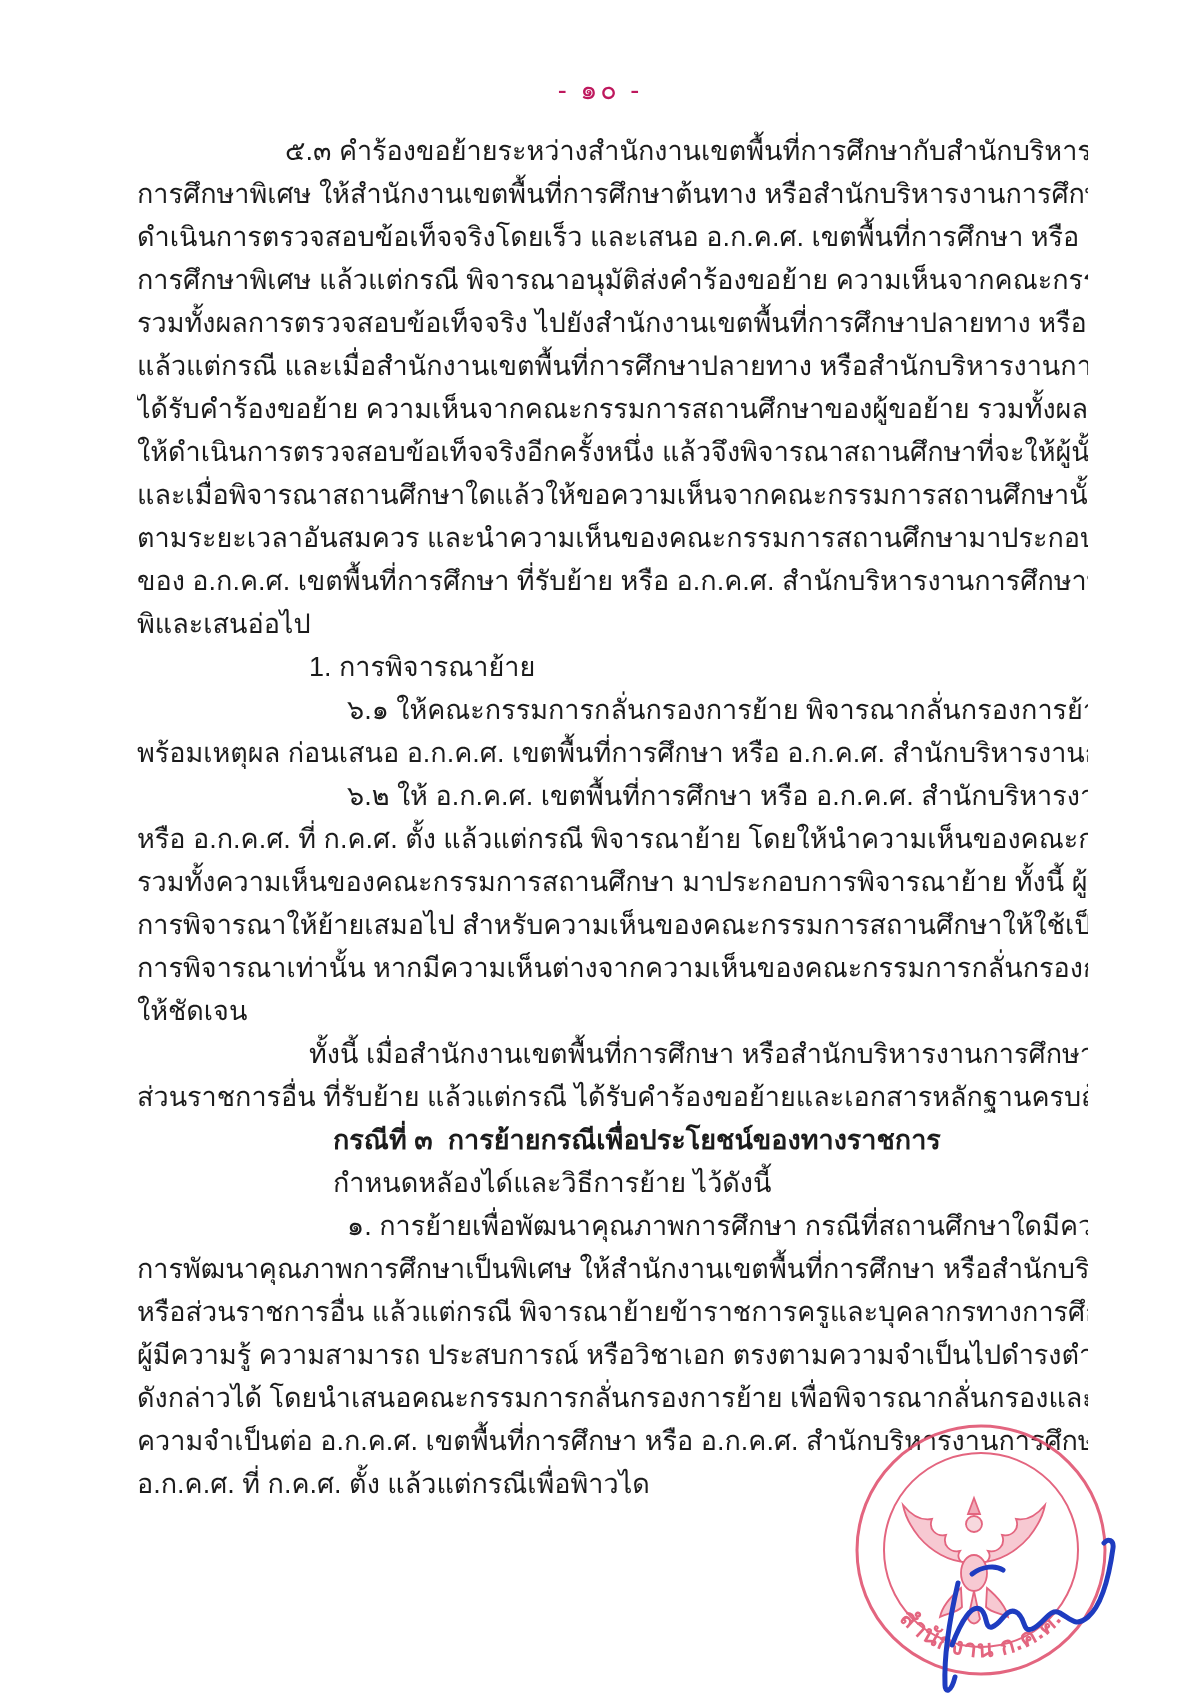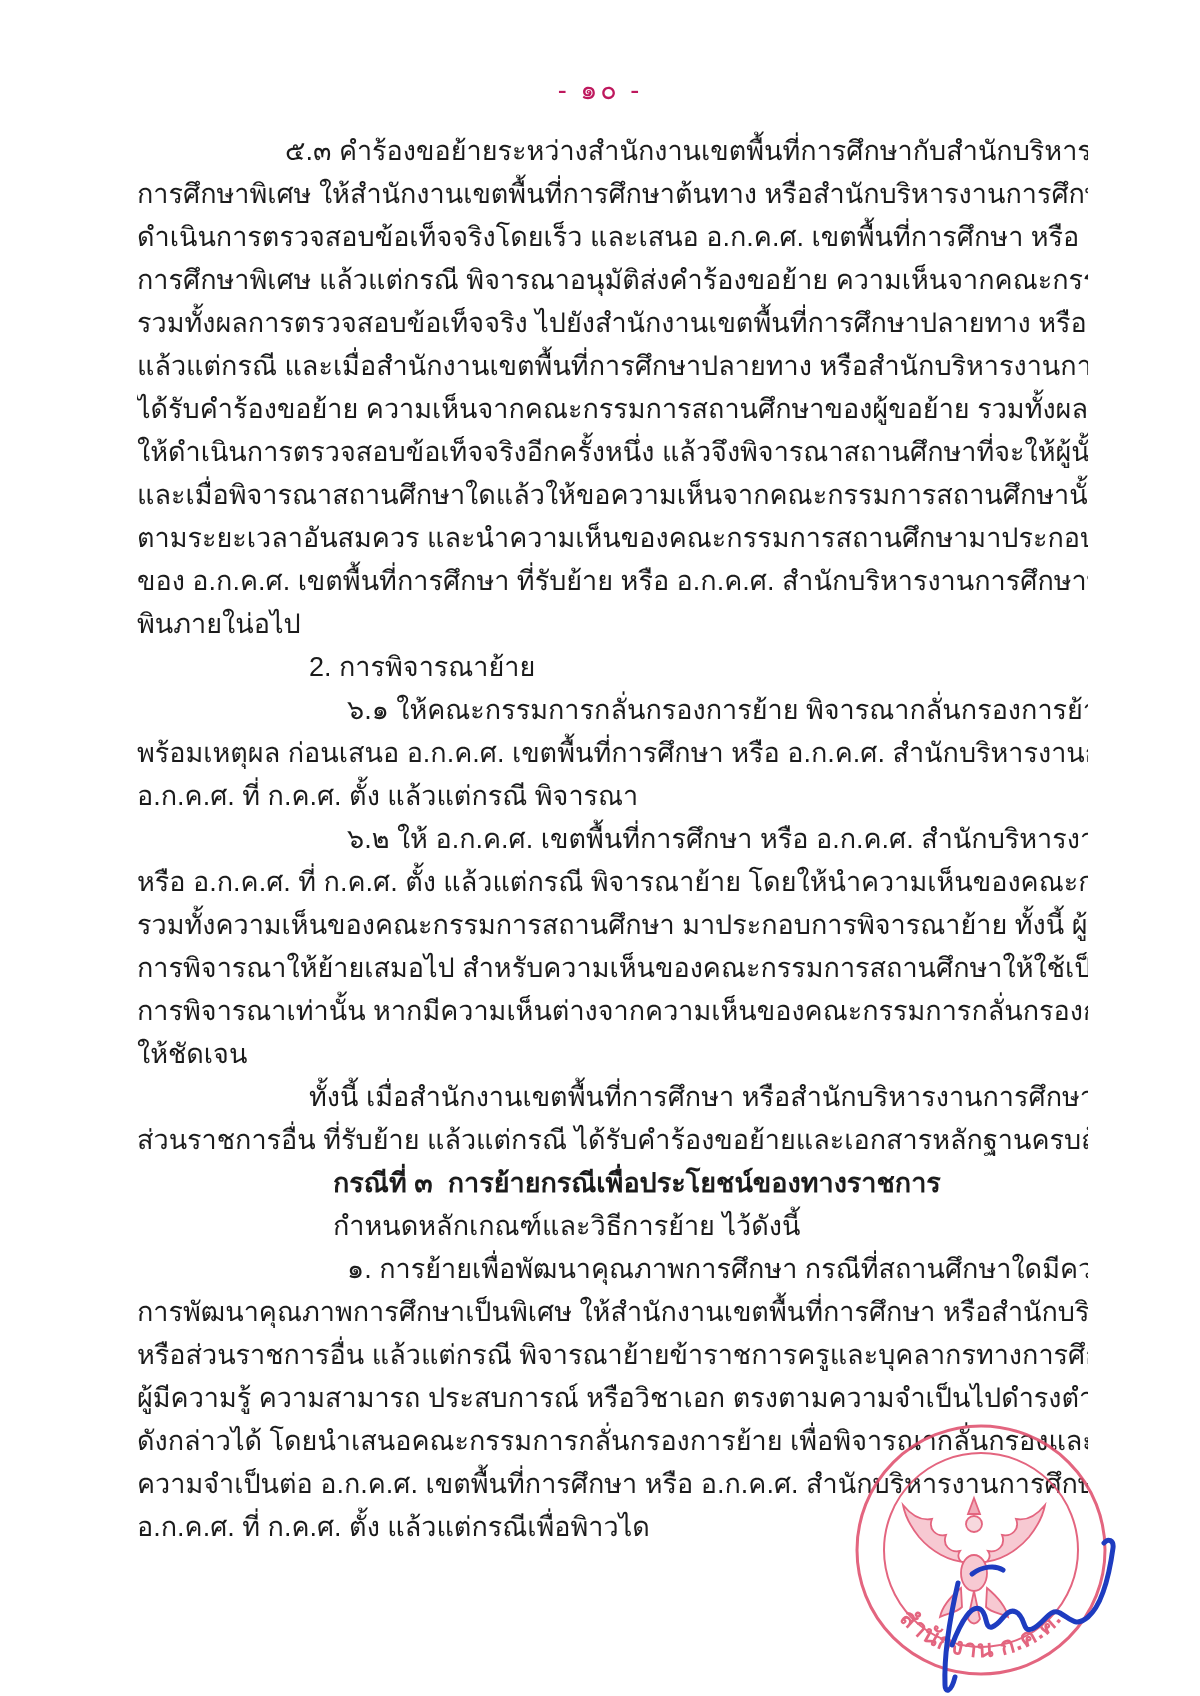--- a/index.html
+++ b/index.html
@@ -46,35 +46,34 @@
     <div class="line">การศึกษาพิเศษ ให้สำนักงานเขตพื้นที่การศึกษาต้นทาง หรือสำนักบริหารงานการศึกษาพิเศษ แล้วแต่กรณี</div>
     <div class="line">ดำเนินการตรวจสอบข้อเท็จจริงโดยเร็ว และเสนอ อ.ก.ค.ศ. เขตพื้นที่การศึกษา หรือ อ.ก.ค.ศ. สำนักบริหารงาน</div>
     <div class="line">การศึกษาพิเศษ แล้วแต่กรณี พิจารณาอนุมัติส่งคำร้องขอย้าย ความเห็นจากคณะกรรมการสถานศึกษาของผู้ขอย้าย</div>
     <div class="line">รวมทั้งผลการตรวจสอบข้อเท็จจริง ไปยังสำนักงานเขตพื้นที่การศึกษาปลายทาง หรือสำนักบริหารงานการศึกษาพิเศษ</div>
     <div class="line">แล้วแต่กรณี และเมื่อสำนักงานเขตพื้นที่การศึกษาปลายทาง หรือสำนักบริหารงานการศึกษาพิเศษ แล้วแต่กรณี</div>
     <div class="line">ได้รับคำร้องขอย้าย ความเห็นจากคณะกรรมการสถานศึกษาของผู้ขอย้าย รวมทั้งผลการตรวจสอบข้อเท็จจริงแล้ว</div>
     <div class="line">ให้ดำเนินการตรวจสอบข้อเท็จจริงอีกครั้งหนึ่ง แล้วจึงพิจารณาสถานศึกษาที่จะให้ผู้นั้นย้ายไปดำรงตำแหน่ง</div>
     <div class="line">และเมื่อพิจารณาสถานศึกษาใดแล้วให้ขอความเห็นจากคณะกรรมการสถานศึกษานั้น โดยให้ดำเนินการ</div>
     <div class="line">ตามระยะเวลาอันสมควร และนำความเห็นของคณะกรรมการสถานศึกษามาประกอบการพิจารณา</div>
     <div class="line">ของ อ.ก.ค.ศ. เขตพื้นที่การศึกษา ที่รับย้าย หรือ อ.ก.ค.ศ. สำนักบริหารงานการศึกษาพิเศษ แล้วแต่กรณี</div>
-    <div class="line">พินภายใน่อไป</div>
-    <div class="line in2">2. การพิจารณาย้าย</div>
+    <div class="line">พิและเสนอ่อไป</div>
+    <div class="line in2">1. การพิจารณาย้าย</div>
     <div class="line in3">๖.๑ ให้คณะกรรมการกลั่นกรองการย้าย พิจารณากลั่นกรองการย้ายตามข้อเท็จจริง</div>
     <div class="line">พร้อมเหตุผล ก่อนเสนอ อ.ก.ค.ศ. เขตพื้นที่การศึกษา หรือ อ.ก.ค.ศ. สำนักบริหารงานการศึกษาพิเศษ หรือ</div>
-    <div class="line">อ.ก.ค.ศ. ที่ ก.ค.ศ. ตั้ง แล้วแต่กรณี พิจารณา</div>
     <div class="line in3">๖.๒ ให้ อ.ก.ค.ศ. เขตพื้นที่การศึกษา หรือ อ.ก.ค.ศ. สำนักบริหารงานการศึกษาพิเศษ</div>
     <div class="line">หรือ อ.ก.ค.ศ. ที่ ก.ค.ศ. ตั้ง แล้วแต่กรณี พิจารณาย้าย โดยให้นำความเห็นของคณะกรรมการกลั่นกรองการย้าย</div>
     <div class="line">รวมทั้งความเห็นของคณะกรรมการสถานศึกษา มาประกอบการพิจารณาย้าย ทั้งนี้ ผู้ขอย้ายไม่จำเป็นต้องได้รับ</div>
     <div class="line">การพิจารณาให้ย้ายเสมอไป สำหรับความเห็นของคณะกรรมการสถานศึกษาให้ใช้เป็นข้อมูลประกอบ</div>
     <div class="line">การพิจารณาเท่านั้น หากมีความเห็นต่างจากความเห็นของคณะกรรมการกลั่นกรองการย้าย ให้ระบุเหตุผล</div>
     <div class="line">ให้ชัดเจน</div>
     <div class="line in2">ทั้งนี้ เมื่อสำนักงานเขตพื้นที่การศึกษา หรือสำนักบริหารงานการศึกษาพิเศษ หรือ</div>
     <div class="line">ส่วนราชการอื่น ที่รับย้าย แล้วแต่กรณี ได้รับคำร้องขอย้ายและเอกสารหลักฐานครบถ้วนสมบูรณ์แล้ว</div>
     <div class="line inh bold mt">กรณีที่ ๓  การย้ายกรณีเพื่อประโยชน์ของทางราชการ</div>
-    <div class="line inh">กำหนดหลักเกณฑ์และวิธีการย้าย ไว้ดังนี้</div>
+    <div class="line inh">กำหนดหลัองได์และวิธีการย้าย ไว้ดังนี้</div>
     <div class="line in3">๑. การย้ายเพื่อพัฒนาคุณภาพการศึกษา กรณีที่สถานศึกษาใดมีความจำเป็นต้องได้รับ</div>
     <div class="line">การพัฒนาคุณภาพการศึกษาเป็นพิเศษ ให้สำนักงานเขตพื้นที่การศึกษา หรือสำนักบริหารงานการศึกษาพิเศษ</div>
     <div class="line">หรือส่วนราชการอื่น แล้วแต่กรณี พิจารณาย้ายข้าราชการครูและบุคลากรทางการศึกษา ตำแหน่งครู</div>
     <div class="line">ผู้มีความรู้ ความสามารถ ประสบการณ์ หรือวิชาเอก ตรงตามความจำเป็นไปดำรงตำแหน่งในสถานศึกษา</div>
     <div class="line">ดังกล่าวได้ โดยนำเสนอคณะกรรมการกลั่นกรองการย้าย เพื่อพิจารณากลั่นกรองและเสนอเหตุผลและ</div>
     <div class="line">ความจำเป็นต่อ อ.ก.ค.ศ. เขตพื้นที่การศึกษา หรือ อ.ก.ค.ศ. สำนักบริหารงานการศึกษาพิเศษ หรือ</div>
     <div class="line">อ.ก.ค.ศ. ที่ ก.ค.ศ. ตั้ง แล้วแต่กรณีเพื่อพิาวได</div>
   </div>
 
   <div class="stamp-wrap">

